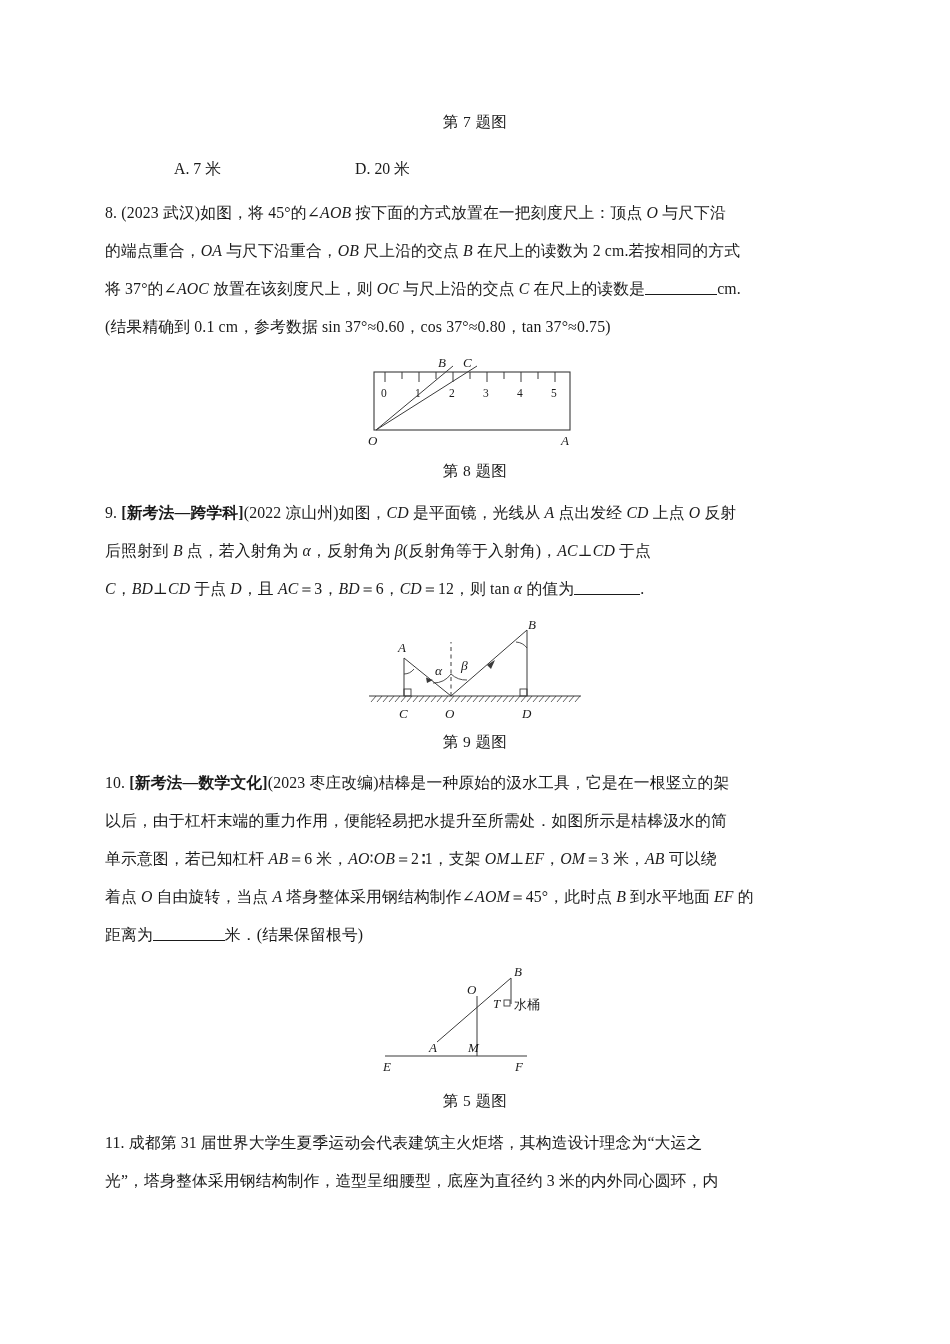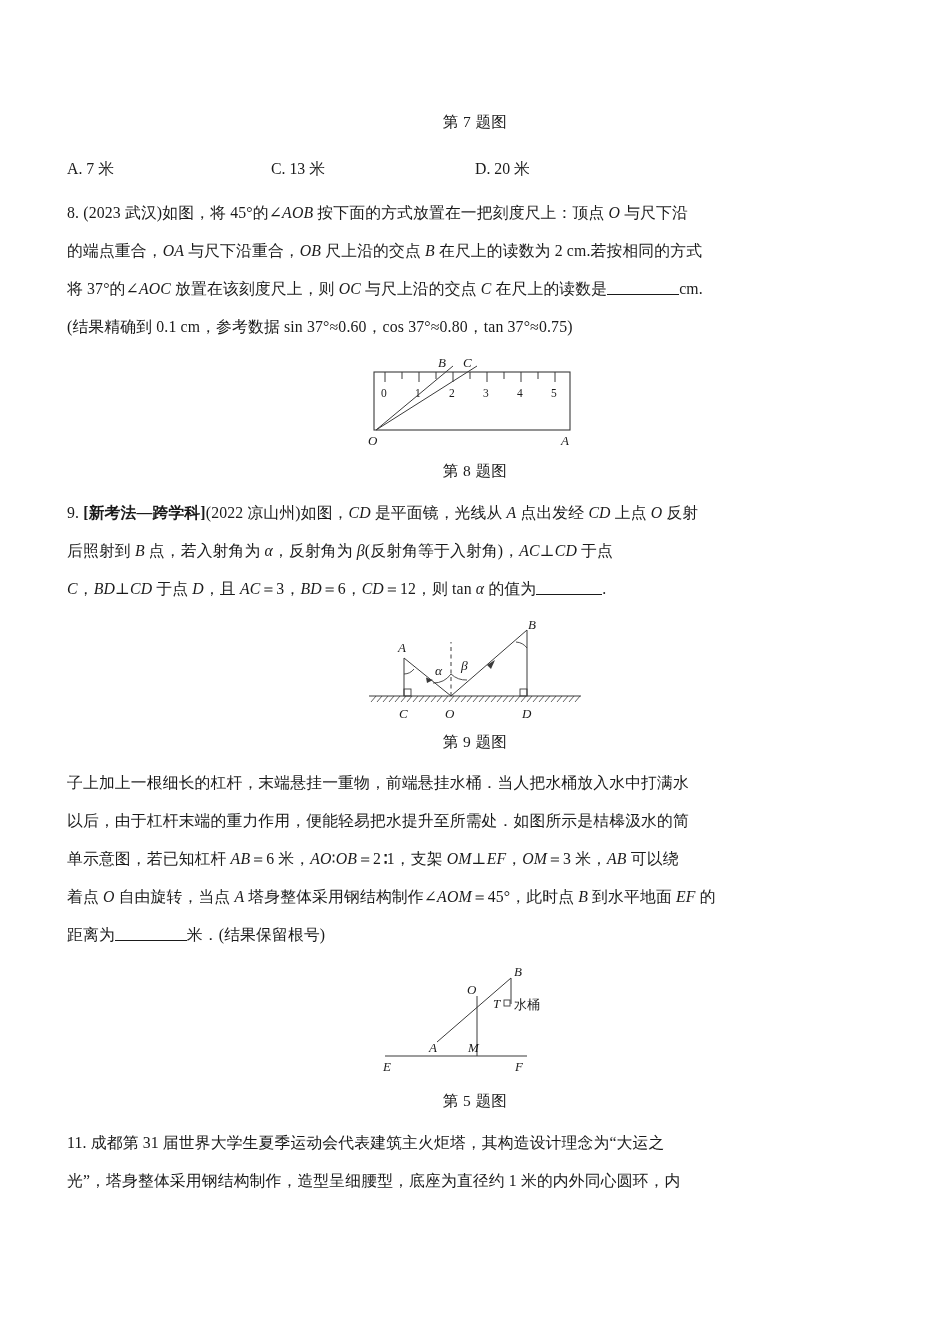--- a/index.html
+++ b/index.html
@@ -14,42 +14,42 @@
     font-family: "Liberation Serif", "DejaVu Serif", serif;
     color: #1a1a1a;
     overflow: hidden;
   }
   .page {
     position: absolute;
     left: 0; top: 0;
     width: 950px;
     height: 1096px;
     box-sizing: border-box;
-    padding: 0 67px;
+    padding: 0 105px;
   }
 
   
   .fig-caption {
     text-align: center;
     font-size: 15.5px;
     line-height: 1.2;
     letter-spacing: 0.4px;
   }
   .qline {
     font-size: 15.8px;
     line-height: 38px;
     letter-spacing: 0.15px;
     white-space: nowrap;
   }
   .opts {
     display: flex;
     font-size: 15.8px;
     line-height: 30px;
   }
-  .opts > span { width: 25%; }
+  .opts > span { width: 25%; text-align: center; }
 
   i.m, em.m {
     font-family: "Liberation Serif", "DejaVu Serif", serif;
   }
   .bold { font-weight: bold; }
   .blank {
     display: inline-block;
     border-bottom: 1px solid #1a1a1a;
     height: 0.95em;
     vertical-align: -1px;
@@ -81,21 +81,20 @@
 <body>
 
 <div class="page">
 
   <div style="height:113px"></div>
   <div class="fig-caption">第 7 题图</div>
 
   <div style="height:22px"></div>
   <div class="opts">
     <span><span>A.</span> <span>7 米</span></span>
-    <span><span>C.</span> <span>13 米</span></span>
     <span><span>D.</span> <span>20 米</span></span>
   </div>
 
   <div style="height:10px"></div>
   <div class="qline"><span>8.</span> <span class="bold-src">(2023 武汉)</span><span>如图，将 45°的∠</span><em class="m">AOB</em><span> 按下面的方式放置在一把刻度尺上：顶点 </span><em class="m">O</em><span> 与尺下沿</span></div>
   <div class="qline"><span>的端点重合，</span><em class="m">OA</em><span> 与尺下沿重合，</span><em class="m">OB</em><span> 尺上沿的交点 </span><em class="m">B</em><span> 在尺上的读数为 2 cm.若按相同的方式</span></div>
   <div class="qline"><span>将 37°的∠</span><em class="m">AOC</em><span> 放置在该刻度尺上，则 </span><em class="m">OC</em><span> 与尺上沿的交点 </span><em class="m">C</em><span> 在尺上的读数是</span><span class="blank b-long"></span><span>cm.</span></div>
   <div class="qline">(结果精确到 0.1 cm，参考数据 sin 37°≈0.60，cos 37°≈0.80，tan 37°≈0.75)</div>
 
   <div class="spacer-sm"></div>
@@ -215,21 +214,21 @@
       <text class="lbl" x="167" y="100">D</text>
       <text class="gk" x="80" y="57">α</text>
       <text class="gk" x="106" y="52">β</text>
     </svg>
   </div>
 
   <div style="height:10px"></div>
   <div class="fig-caption">第 9 题图</div>
 
   <div style="height:12px"></div>
-  <div class="qline">子上加上一根细长的杠杆，末端悬挂一重物，前端悬挂水桶．当人把水桶放入水中打满水</div>
+  <div class="qline"><span>10.</span> <span class="bold">[新考法—数学文化]</span><span>(2023 枣庄改编)</span><span>桔槔是一种原始的汲水工具，它是在一根竖立的架</span></div>
   <div class="qline">以后，由于杠杆末端的重力作用，便能轻易把水提升至所需处．如图所示是桔槔汲水的简</div>
   <div class="qline"><span>单示意图，若已知杠杆 </span><em class="m">AB</em><span>＝6 米，</span><em class="m">AO</em><span>∶</span><em class="m">OB</em><span>＝2∶1，支架 </span><em class="m">OM</em><span>⊥</span><em class="m">EF</em><span>，</span><em class="m">OM</em><span>＝3 米，</span><em class="m">AB</em><span> 可以绕</span></div>
   <div class="qline"><span>着点 </span><em class="m">O</em><span> 自由旋转，当点 </span><em class="m">A</em><span> 塔身整体采用钢结构制作∠</span><em class="m">AOM</em><span>＝45°，此时点 </span><em class="m">B</em><span> 到水平地面 </span><em class="m">EF</em><span> 的</span></div>
   <div class="qline"><span>距离为</span><span class="blank b-long"></span><span>米．(结果保留根号)</span></div>
 
   <div class="spacer-sm"></div>
   <div class="figwrap">
     <svg width="200" height="112" viewBox="0 0 200 112">
 
       <line x1="10" y1="92" x2="152" y2="92" stroke="#3a3a3a" stroke-width="1.1"></line>
@@ -251,15 +250,15 @@
       <text class="lbl" x="140" y="107">F</text>
       <text class="cn" x="139" y="45">水桶</text>
     </svg>
   </div>
 
   <div style="height:16px"></div>
   <div class="fig-caption">第 5 题图</div>
 
   <div style="height:14px"></div>
   <div class="qline"><span>11.</span> <span>成都第 31 届世界大学生夏季运动会代表建筑主火炬塔，其构造设计理念为“大运之</span></div>
-  <div class="qline">光”，塔身整体采用钢结构制作，造型呈细腰型，底座为直径约 1 米的内外同心圆环，内</div>
+  <div class="qline">光”，塔身整体采用钢结构制作，造型呈细腰型，底座为直径约 3 米的内外同心圆环，内</div>
 
 </div>
 
 </body></html>

